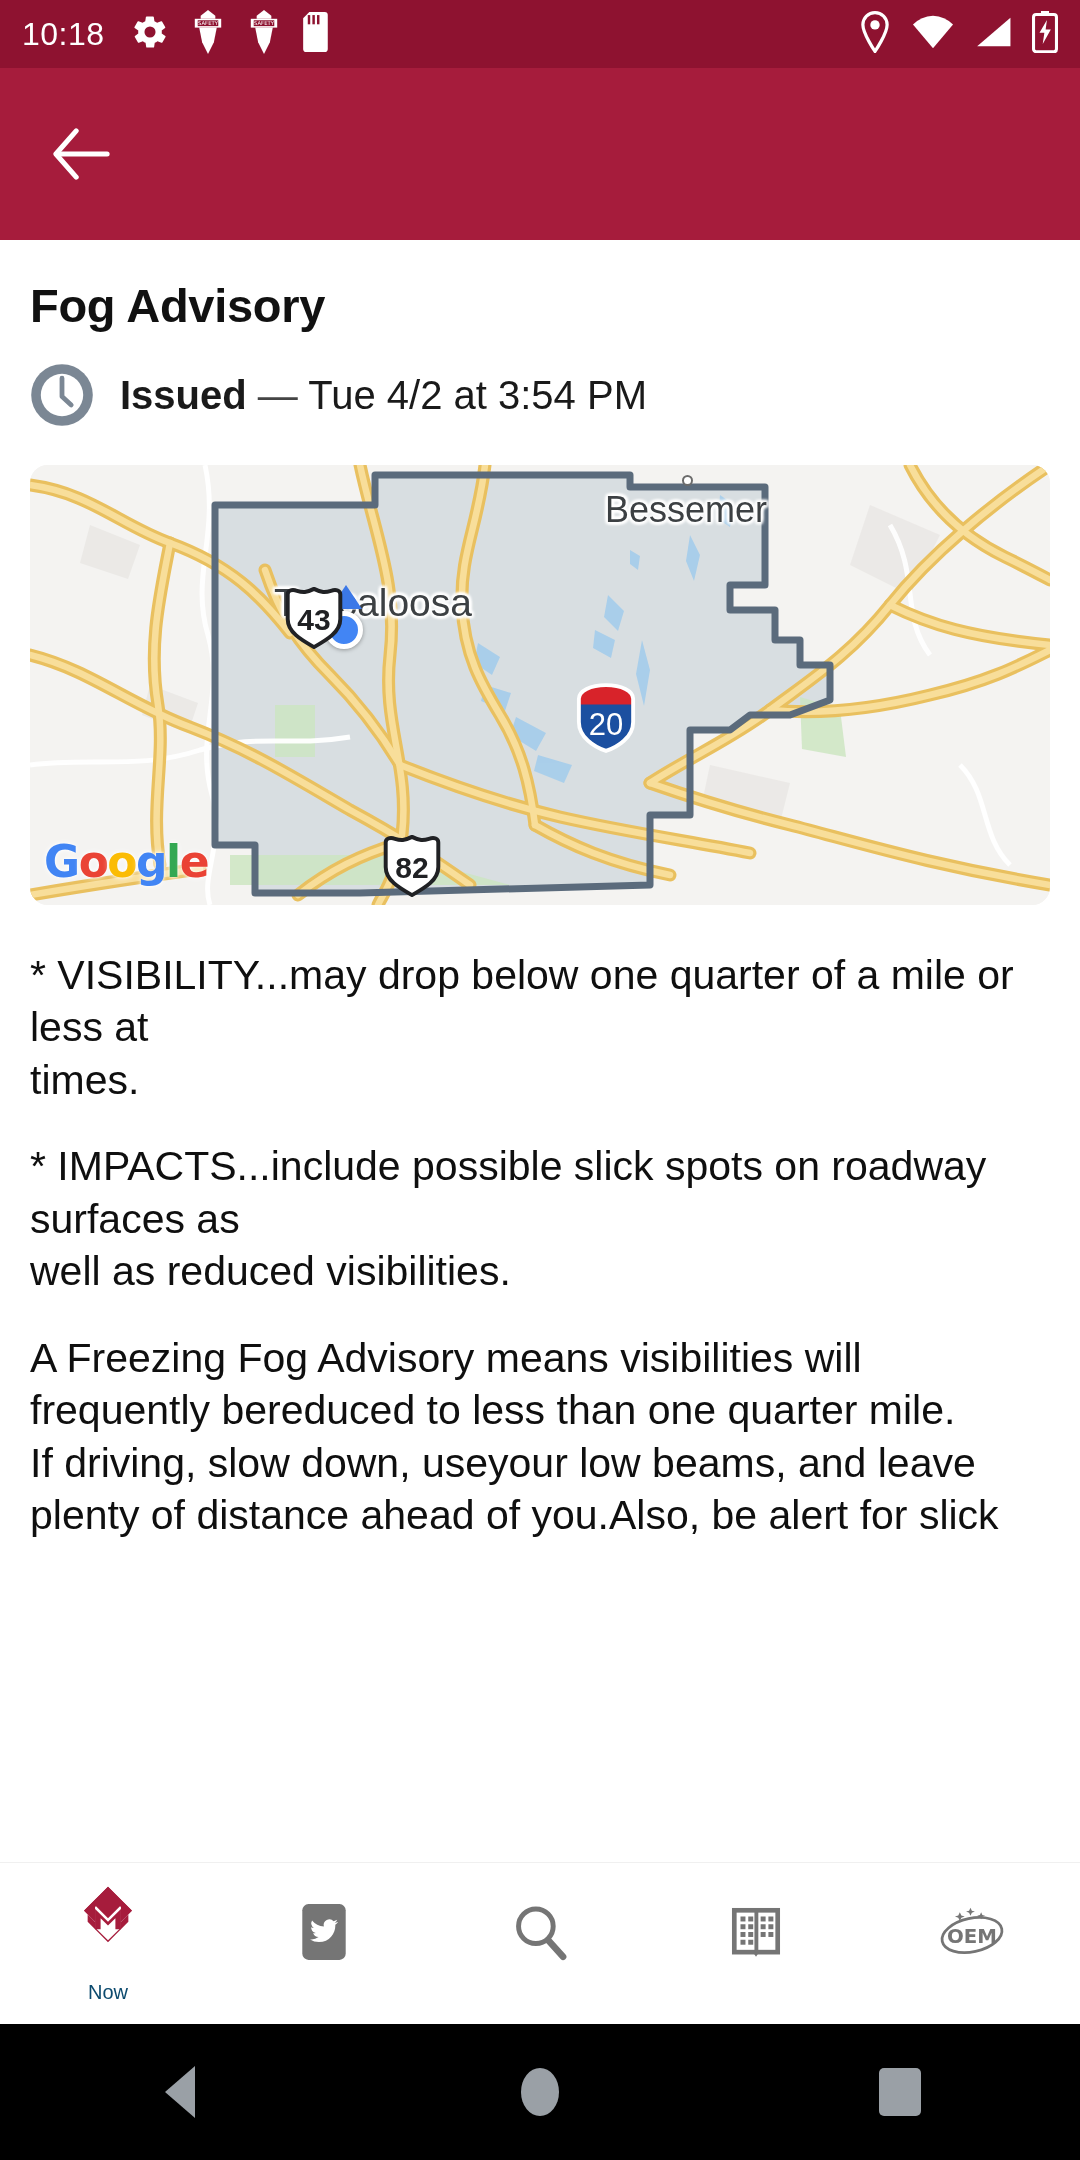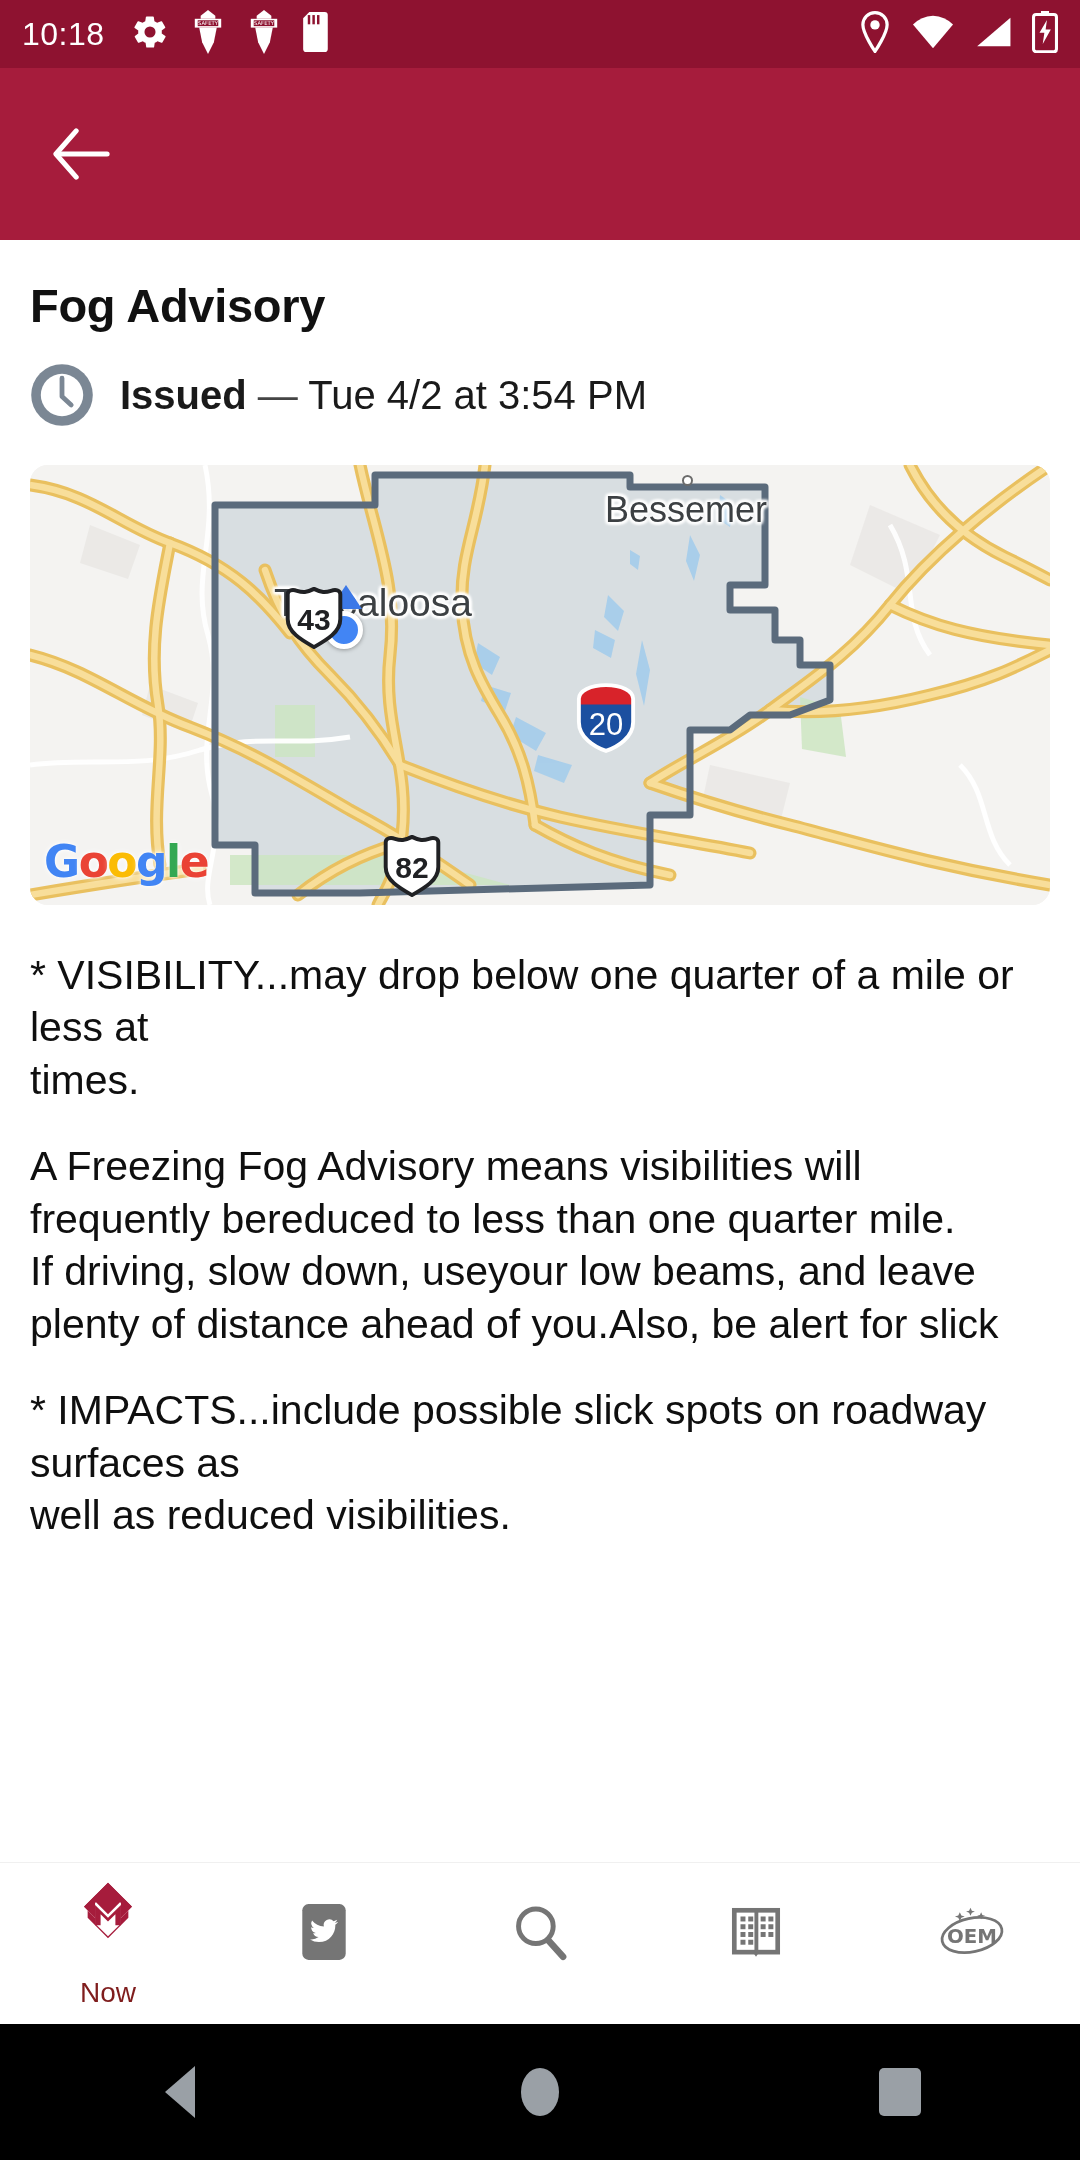--- a/index.html
+++ b/index.html
@@ -137,21 +137,21 @@
     position:absolute; top:1862px; left:0; width:1080px; height:162px;
     background:#fff; display:flex; align-items:center;
     border-top:1px solid #f0f0f0;
   }
   .navitem {
     flex:1; height:100%;
     display:flex; flex-direction:column; align-items:center; justify-content:center;
     cursor:pointer; gap:2px;
   }
   .navitem .nav-label {
-    font-size:28px; color:#7f1d1d; margin-top:22px;
+    font-size:20px; color:#0c4a6e; margin-top:22px;
   }
   .nav-glyph { display:flex; align-items:center; justify-content:center; height:74px; }
 
   
   .androidnav {
     position:absolute; top:2024px; left:0; width:1080px; height:136px;
     background:#000; display:flex; align-items:center; justify-content:space-around;
   }
   .an-btn { width:180px; height:136px; display:flex; align-items:center; justify-content:center; cursor:pointer;}
   .an-back { width:0;height:0;border-top:26px solid transparent;border-bottom:26px solid transparent;border-right:30px solid #9AA0A6;}
@@ -366,26 +366,26 @@
         </svg>
         <span>20</span>
       </div>
 
       <div class="google-logo"><span class="g-b">G</span><span class="g-r">o</span><span class="g-y">o</span><span class="g-b">g</span><span class="g-g">l</span><span class="g-r">e</span></div>
     </div>
 
     <div class="body-text">
       <div class="para">* VISIBILITY...may drop below one quarter of a mile or less at
 times.</div>
+      <div class="para">* IMPACTS...include possible slick spots on roadway surfaces as
+well as reduced visibilities.</div>
       <div class="para">A Freezing Fog Advisory means visibilities will
 frequently bereduced to less than one quarter mile.
 If driving, slow down, useyour low beams, and leave
 plenty of distance ahead of you.Also, be alert for slick</div>
-      <div class="para">* IMPACTS...include possible slick spots on roadway surfaces as
-well as reduced visibilities.</div>
     </div>
   </div>
 
   <div class="bottomnav">
 
     <div class="navitem">
       <span class="nav-glyph">
         <svg width="74" height="74" viewBox="0 0 40 40">
           <path d="M20 2 L33 15 L20 28 L7 15 Z" fill="#A61C3C"></path>
           <path d="M9 17 L20 28 L31 17 L31 21 L20 32 L9 21 Z" fill="#A61C3C"></path>

